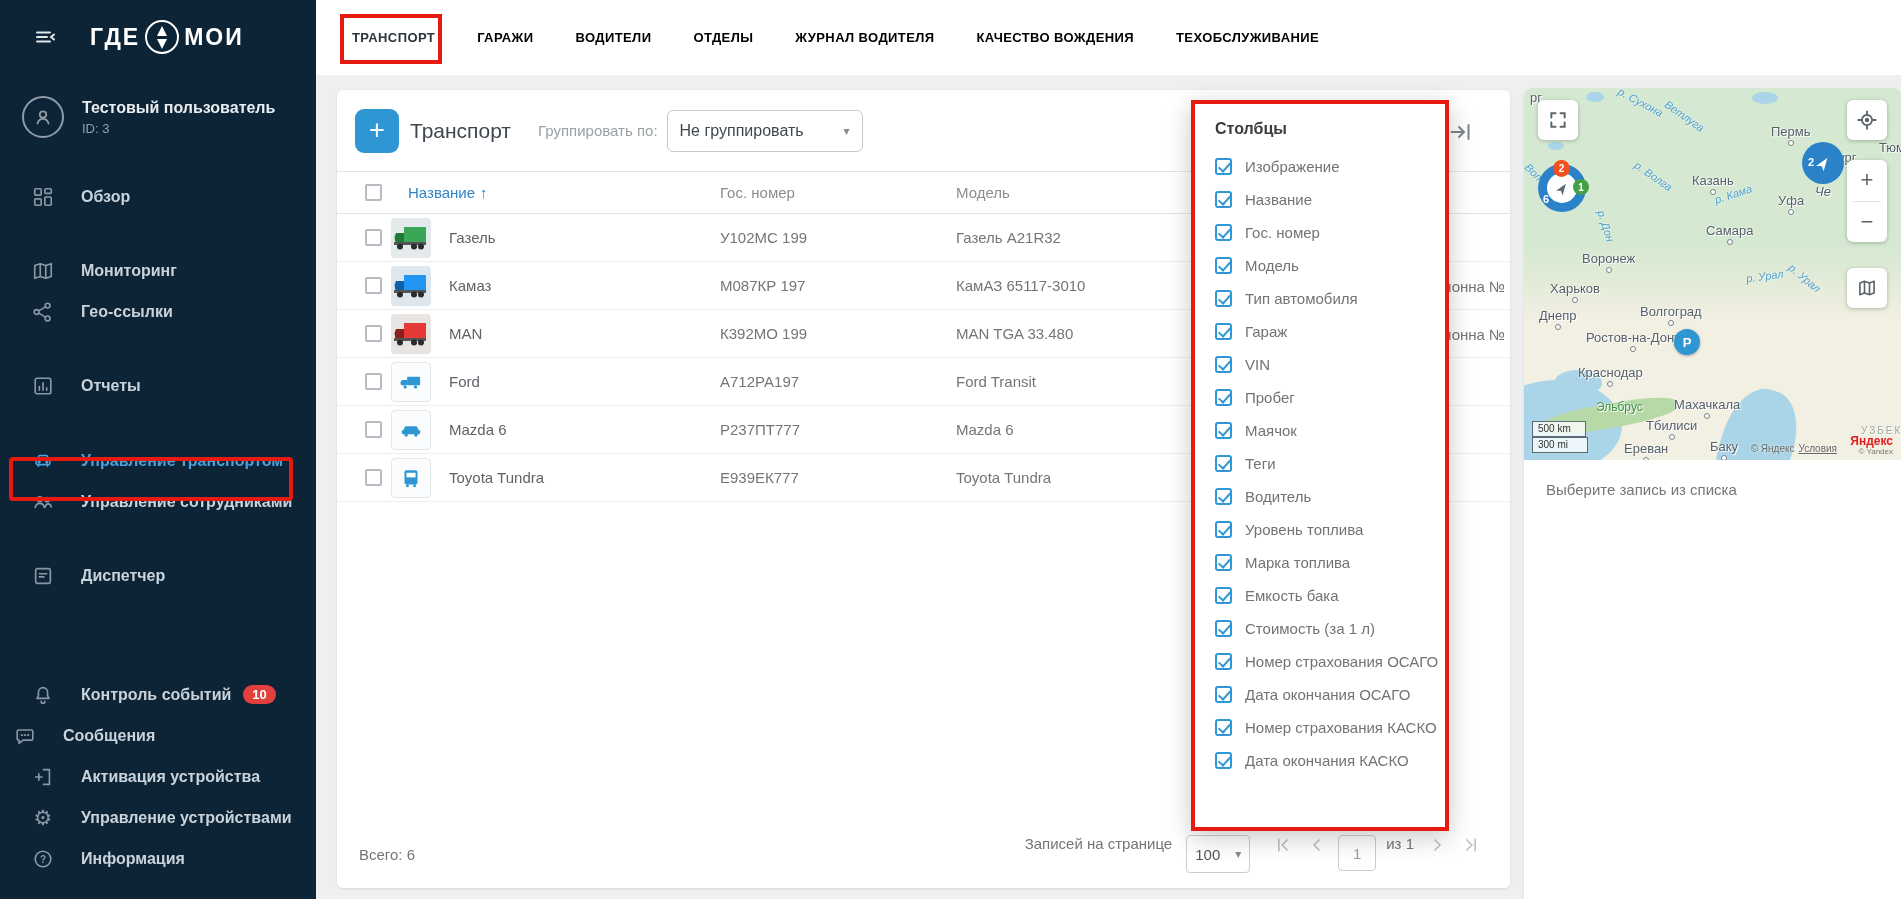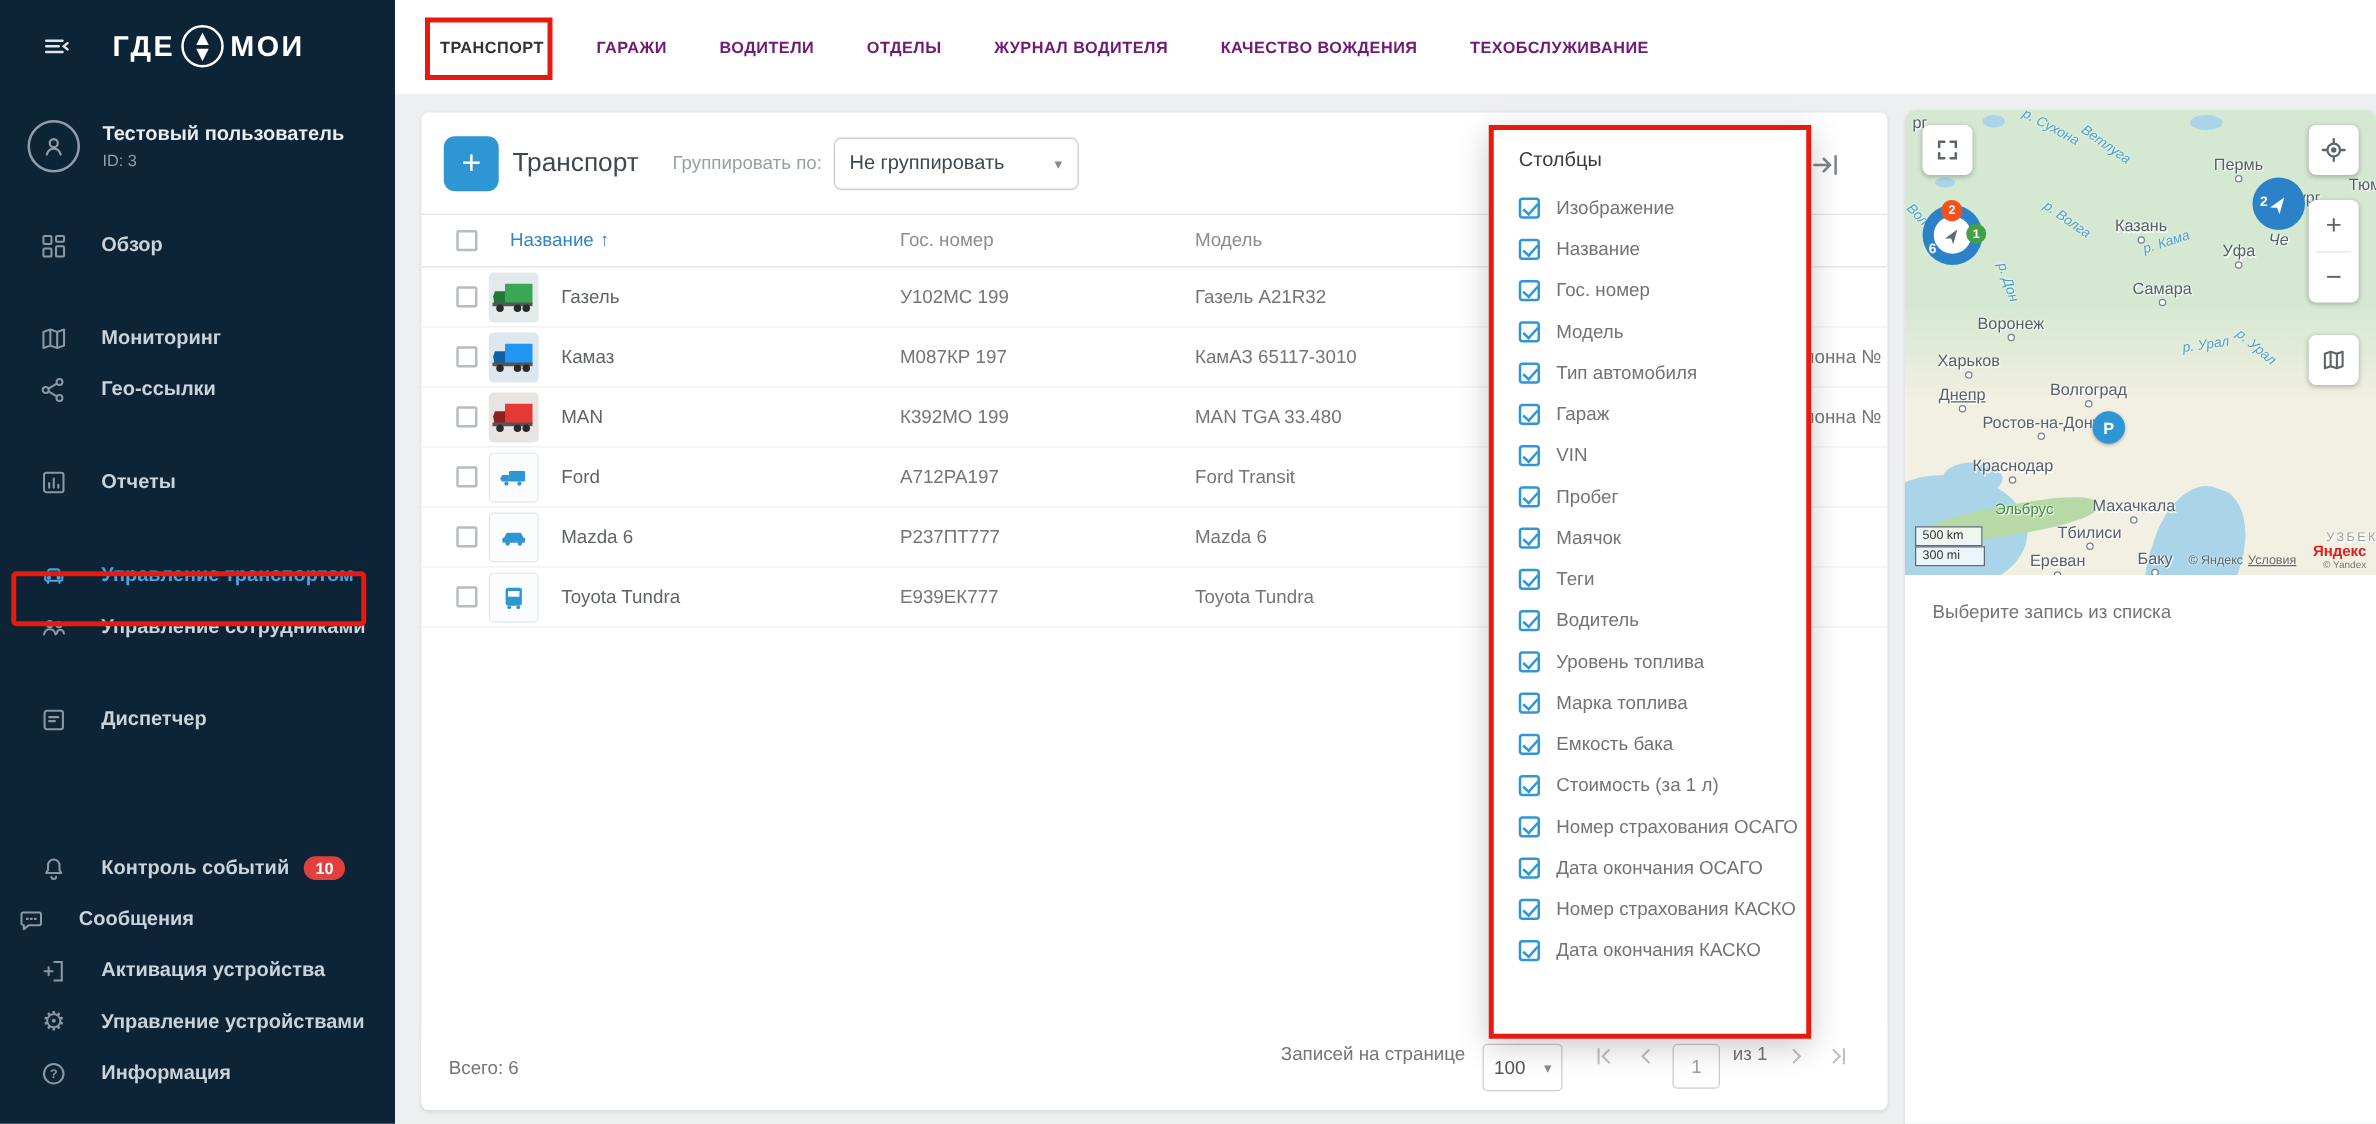--- a/index.html
+++ b/index.html
@@ -24,21 +24,21 @@
   .side-item{position:relative;display:flex;align-items:center;height:41px;padding-left:31px;cursor:pointer;font-size:16px;font-weight:600;color:#c9d3da}
   .side-item .icon{width:24px;display:flex;justify-content:center;color:#8b98a4;flex:none}
   .side-label{margin-left:26px;white-space:nowrap}
   .side-item.active{color:#4aa3dc}
   .side-item.active .icon{color:#4aa3dc}
   .badge{margin-left:12px;background:#e2403e;color:#fff;font-size:13px;font-weight:bold;border-radius:10px;padding:2px 9px}
   .red-box-side{position:absolute;left:9px;top:457px;width:284px;height:44px;border:4px solid #e8190f;border-radius:4px;z-index:30;pointer-events:none}
 
   
   .tabbar{position:absolute;left:316px;top:0;width:1585px;height:75px;background:#fff;display:flex;align-items:center;padding-left:36px;z-index:5}
-  .tab{font-size:13px;font-weight:600;letter-spacing:.4px;color:#701a75;margin-right:42px;cursor:pointer;white-space:nowrap}
+  .tab{font-size:13px;font-weight:600;letter-spacing:.4px;color:#000000;margin-right:42px;cursor:pointer;white-space:nowrap}
   .tab.active{color:#2d3338}
   .red-box-tab{position:absolute;left:24px;top:14px;width:102px;height:50px;border:4px solid #e8190f;z-index:6;pointer-events:none}
 
   
   .card{position:absolute;left:337px;top:90px;width:1173px;height:798px;background:#fff;border-radius:6px;box-shadow:0 1px 3px rgba(0,0,0,.10);overflow:hidden;z-index:10}
   .toolbar{display:flex;align-items:center;height:81px;padding-left:18px}
   .add-btn{width:44px;height:44px;border-radius:9px;background:#2e97d3;color:#fff;font-size:27px;display:flex;align-items:center;justify-content:center;cursor:pointer;flex:none}
   .page-title{font-size:21px;font-weight:500;color:#3f4850;margin-left:11px}
   .group-label{font-size:15px;color:#9aa0a4;margin-left:27px}
   .select-box{margin-left:9px;width:196px;height:42px;border:1px solid #c9c9c9;border-radius:6px;display:flex;align-items:center;padding:0 12px;cursor:pointer}
@@ -65,21 +65,21 @@
   .hthumb{position:absolute;left:8px;top:0;width:296px;height:8px;background:#a6a6a6;border-radius:4px;cursor:pointer}
   .tfoot{position:absolute;left:0;right:0;bottom:0;height:68px;display:flex;align-items:center;padding:0 22px;font-size:15px;color:#757575;background:#fff}
   .pager{margin-left:auto;display:flex;align-items:flex-start}
   .pp-select{width:64px;height:38px;border:1px solid #ccc;border-radius:4px;display:flex;align-items:center;padding:0 8px;margin-left:14px;cursor:pointer;color:#555}
   .pg-ic{width:34px;display:flex;justify-content:center;color:#bdc1c5;cursor:pointer}
   .pg-input{width:38px;height:36px;border:1px solid #ccc;border-radius:4px;display:flex;align-items:center;justify-content:center;color:#9e9e9e;margin:0 4px}
   .pg-of{margin:0 6px;color:#757575}
 
   
   .col-panel{position:absolute;left:1191px;top:100px;width:258px;height:731px;background:#fff;border:4px solid #e8190f;box-shadow:0 6px 24px rgba(0,0,0,.22);z-index:40;padding:16px 0 0 20px}
-  .panel-title{font-size:16px;font-weight:400;color:#3c3c3c;margin-bottom:12px}
+  .panel-title{font-size:16px;font-weight:700;color:#3c3c3c;margin-bottom:12px}
   .prow{display:flex;align-items:center;height:33px;cursor:pointer}
   .cbx{width:17px;height:17px;border:2px solid #2f97d5;border-radius:3px;position:relative;background:#fff;flex:none;cursor:pointer}
   .cbx.checked::after{content:"";position:absolute;left:4px;top:0px;width:5px;height:10px;border:solid #2f97d5;border-width:0 2.5px 2.5px 0;transform:rotate(42deg)}
   .plabel{font-size:15px;color:#737373;margin-left:13px;white-space:nowrap}
 
   
   .right-panel{position:absolute;left:1524px;top:88px;width:377px;height:811px;background:#fff;border-radius:8px 8px 0 0;overflow:hidden;box-shadow:0 1px 3px rgba(0,0,0,.10);z-index:10}
   .map{position:relative;width:377px;height:372px;overflow:hidden;cursor:grab;
     background:linear-gradient(180deg,#d5e9d2 0%,#d5e9d2 42%,#e3ebd8 52%,#f2efe3 62%,#f2efe3 100%)}
   .sea{position:absolute;background:#aad5e8;border-radius:50%}
@@ -610,21 +610,21 @@
   <span class="city nodot" style="left: 6px; top: 2px;">рг</span>
       <span class="city" style="left: 247px; top: 36px;">Пермь</span>
       <span class="city nodot" style="left: 355px; top: 52px;">Тюм</span>
       <span class="city nodot" style="left: 307px; top: 62px;">бург</span>
       <span class="city nodot" style="left: 291px; top: 96px; font-style: italic;">Че</span>
       <span class="city" style="left: 168px; top: 85px;">Казань</span>
       <span class="city" style="left: 254px; top: 105px;">Уфа</span>
       <span class="city" style="left: 182px; top: 135px;">Самара</span>
       <span class="city" style="left: 58px; top: 163px;">Воронеж</span>
       <span class="city" style="left: 26px; top: 193px;">Харьков</span>
-      <span class="city" style="left: 27px; top: 220px; text-decoration: underline;">Днепр</span>
+      <span class="city" style="left: 15px; top: 220px;">Днепр</span>
       <span class="city" style="left: 116px; top: 216px;">Волгоград</span>
       <span class="city" style="left: 62px; top: 242px;">Ростов-на-Дону</span>
       <span class="city" style="left: 54px; top: 277px;">Краснодар</span>
       <span class="city" style="left: 150px; top: 309px;">Махачкала</span>
       <span class="city" style="left: 122px; top: 330px;">Тбилиси</span>
       <span class="city" style="left: 100px; top: 353px;">Ереван</span>
       <span class="city" style="left: 186px; top: 351px;">Баку</span>
       <span class="city nodot country" style="left: 337px; top: 337px;">УЗБЕКИСТА</span>
       <span class="city nodot mount" style="left: 72px; top: 312px;">Эльбрус</span>
       <span class="river" style="left: 92px; top: 8px; transform: rotate(28deg);">р. Сухона</span>

